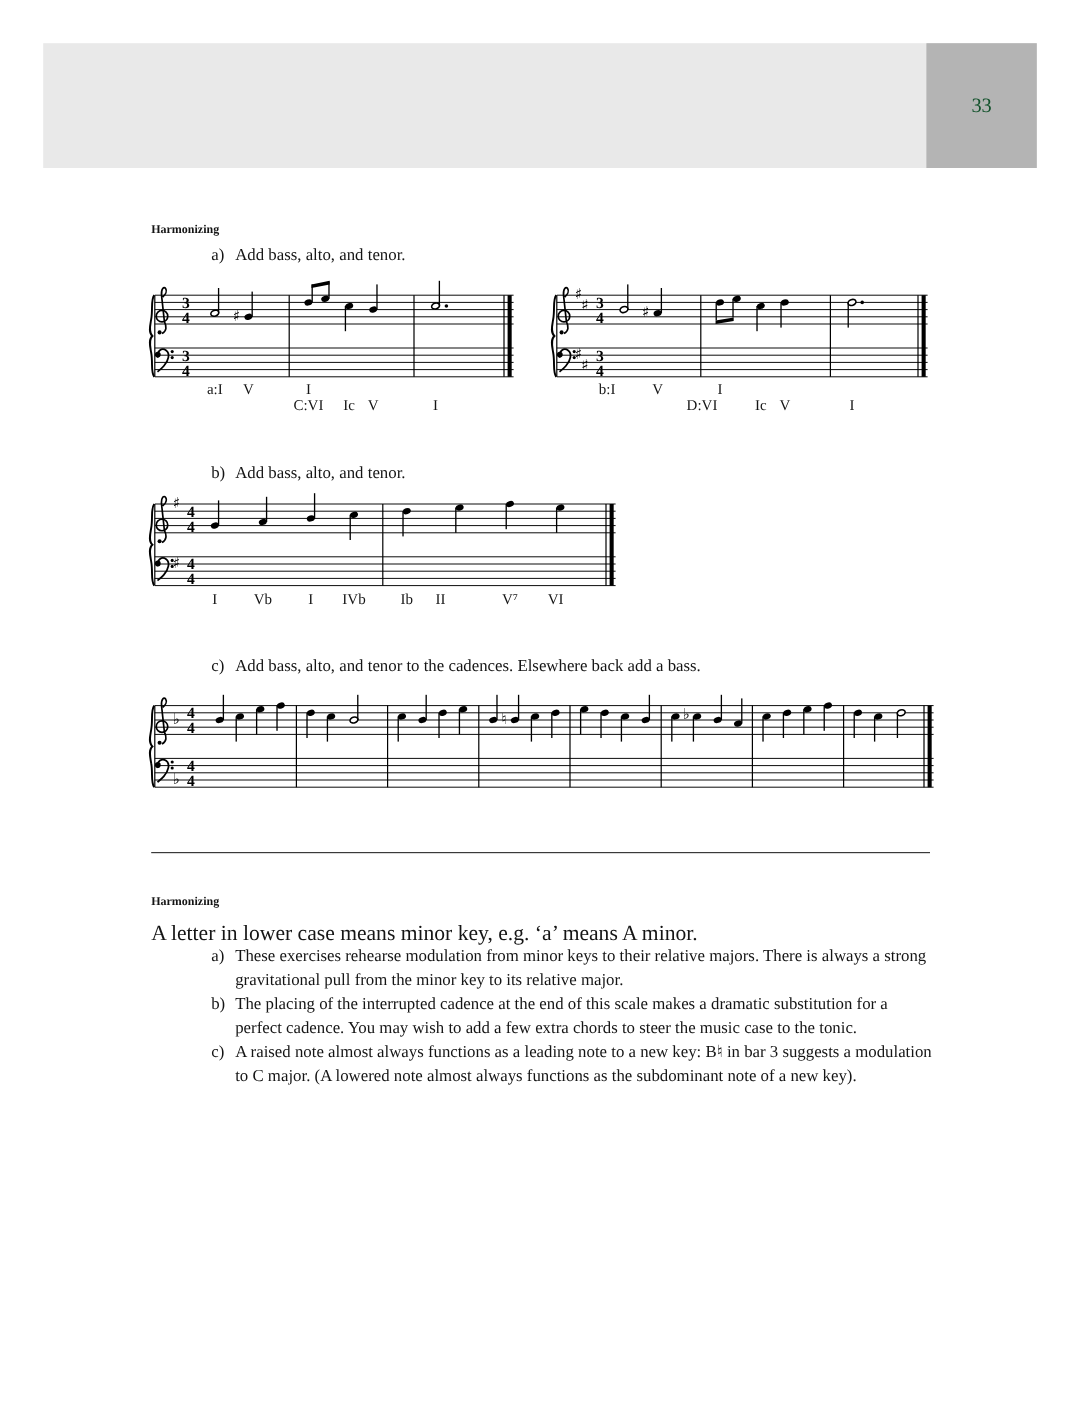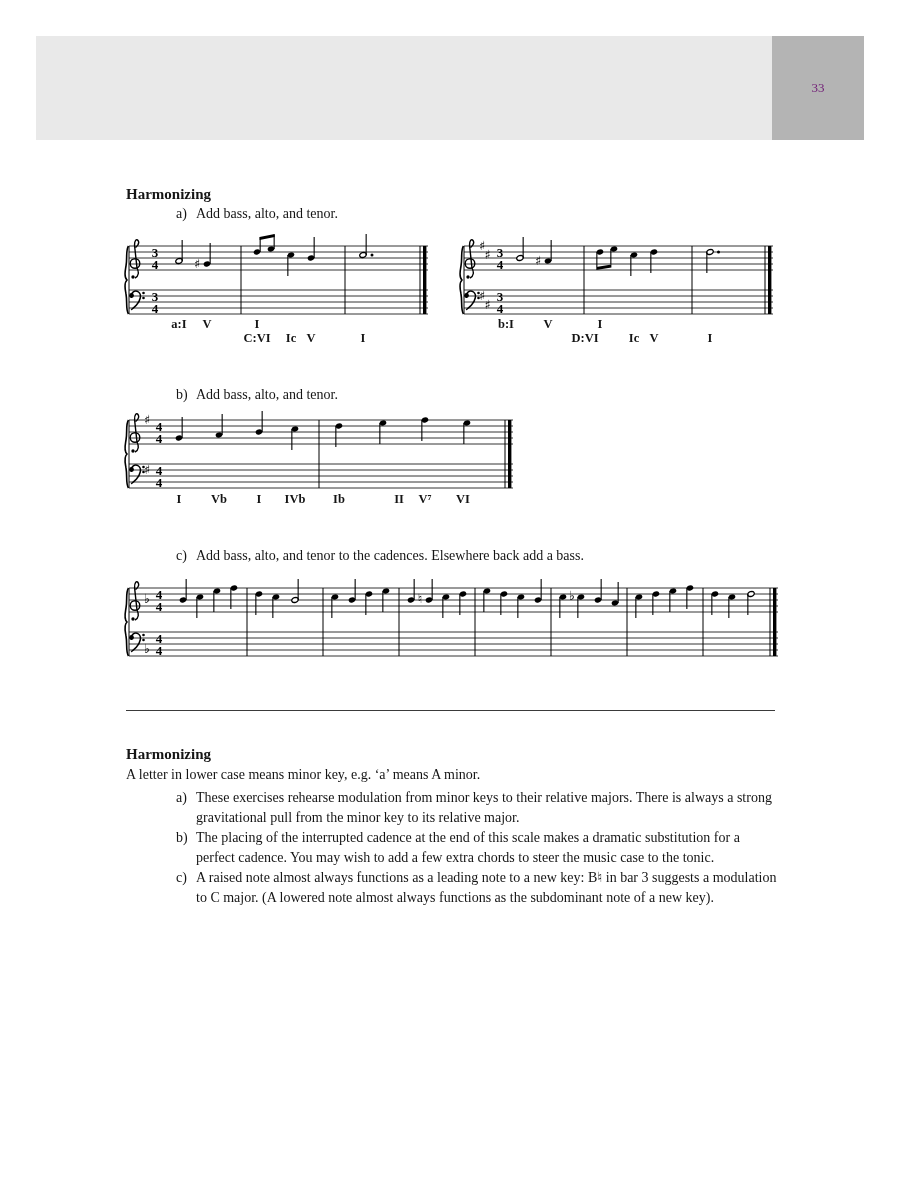--- a/index.html
+++ b/index.html
@@ -4,36 +4,36 @@
 <style>
   * { margin:0; padding:0; box-sizing:border-box; }
   html,body { background:#fff; }
   body {
     width:900px; height:1181px; position:relative;
     font-family:"Liberation Serif", serif; color:#151515;
   }
   .header-band { position:absolute; left:36px; top:36px; width:828px; height:104px; background:#e9e9e9; }
   .page-number-box { position:absolute; right:0; top:0; width:92px; height:104px; background:#b4b4b4;
     display:flex; align-items:center; justify-content:center; }
-  .page-number { font-size:13px; color:#701a75; }
-  .heading { position:absolute; font-size:15px; font-weight:bold; }
+  .page-number { font-size:17px; color:#14532d; }
+  .heading { position:absolute; font-size:10px; font-weight:bold; }
   .item { position:absolute; display:flex; font-size:14px; }
   .item .lbl { width:20px; flex:none; }
   .item2 { position:absolute; display:flex; font-size:14px; line-height:20px; }
   .item2 .lbl { width:20px; flex:none; }
   .item2 .txt { width:582px; }
-  .intro { position:absolute; font-size:14px; }
+  .intro { position:absolute; font-size:18px; }
   .rule { position:absolute; border-top:1.2px solid #3a3a3a; height:0; }
   .music { position:absolute; }
   svg { overflow:visible; }
   .staff { stroke:#000; stroke-width:0.8; fill:none; }
   .bl { stroke:#000; stroke-width:1; fill:none; }
   .ts text { font:bold 13px "Liberation Serif", serif; text-anchor:middle; }
   .acc { font:12.5px "DejaVu Sans", sans-serif; text-anchor:middle; }
-  .clabels { position:absolute; height:30px;font-weight:bold; }
+  .clabels { position:absolute; height:30px; }
   .clabels span { position:absolute; transform:translateX(-50%); font-size:12.5px; white-space:nowrap; }
 </style>
 </head>
 <body>
 
 <svg width="0" height="0" style="position:absolute" aria-hidden="true">
   <defs>
     <g id="nqU">
         <ellipse rx="3.4" ry="2.5" transform="rotate(-18)"></ellipse>
         <rect x="2.6" y="-21" width="1.1" height="21"></rect>
@@ -216,21 +216,21 @@
     <path class="bl" d="M382,10V78"></path>
     <rect x="385" y="10" width="3.4" height="68"></rect>
   </svg>
 
   <div class="clabels" style="left:123px;top:492px;width:390px">
     <span style="left:56px;top:0">I</span>
     <span style="left:96px;top:0">Vb</span>
     <span style="left:136px;top:0">I</span>
     <span style="left:172px;top:0">IVb</span>
     <span style="left:216px;top:0">Ib</span>
-    <span style="left:276px;top:0">II</span>
+    <span style="left:244px;top:0">II</span>
     <span style="left:302px;top:0">V⁷</span>
     <span style="left:340px;top:0">VI</span>
   </div>
 
   <div class="item" style="left:176px;top:548px">
     <span class="lbl">c)</span>
     <span class="txt">Add bass, alto, and tenor to the cadences. Elsewhere back add a bass.</span>
   </div>
 
   <svg class="music" style="left:123px;top:578px" width="655" height="86" viewBox="0 0 655 86" role="img">

